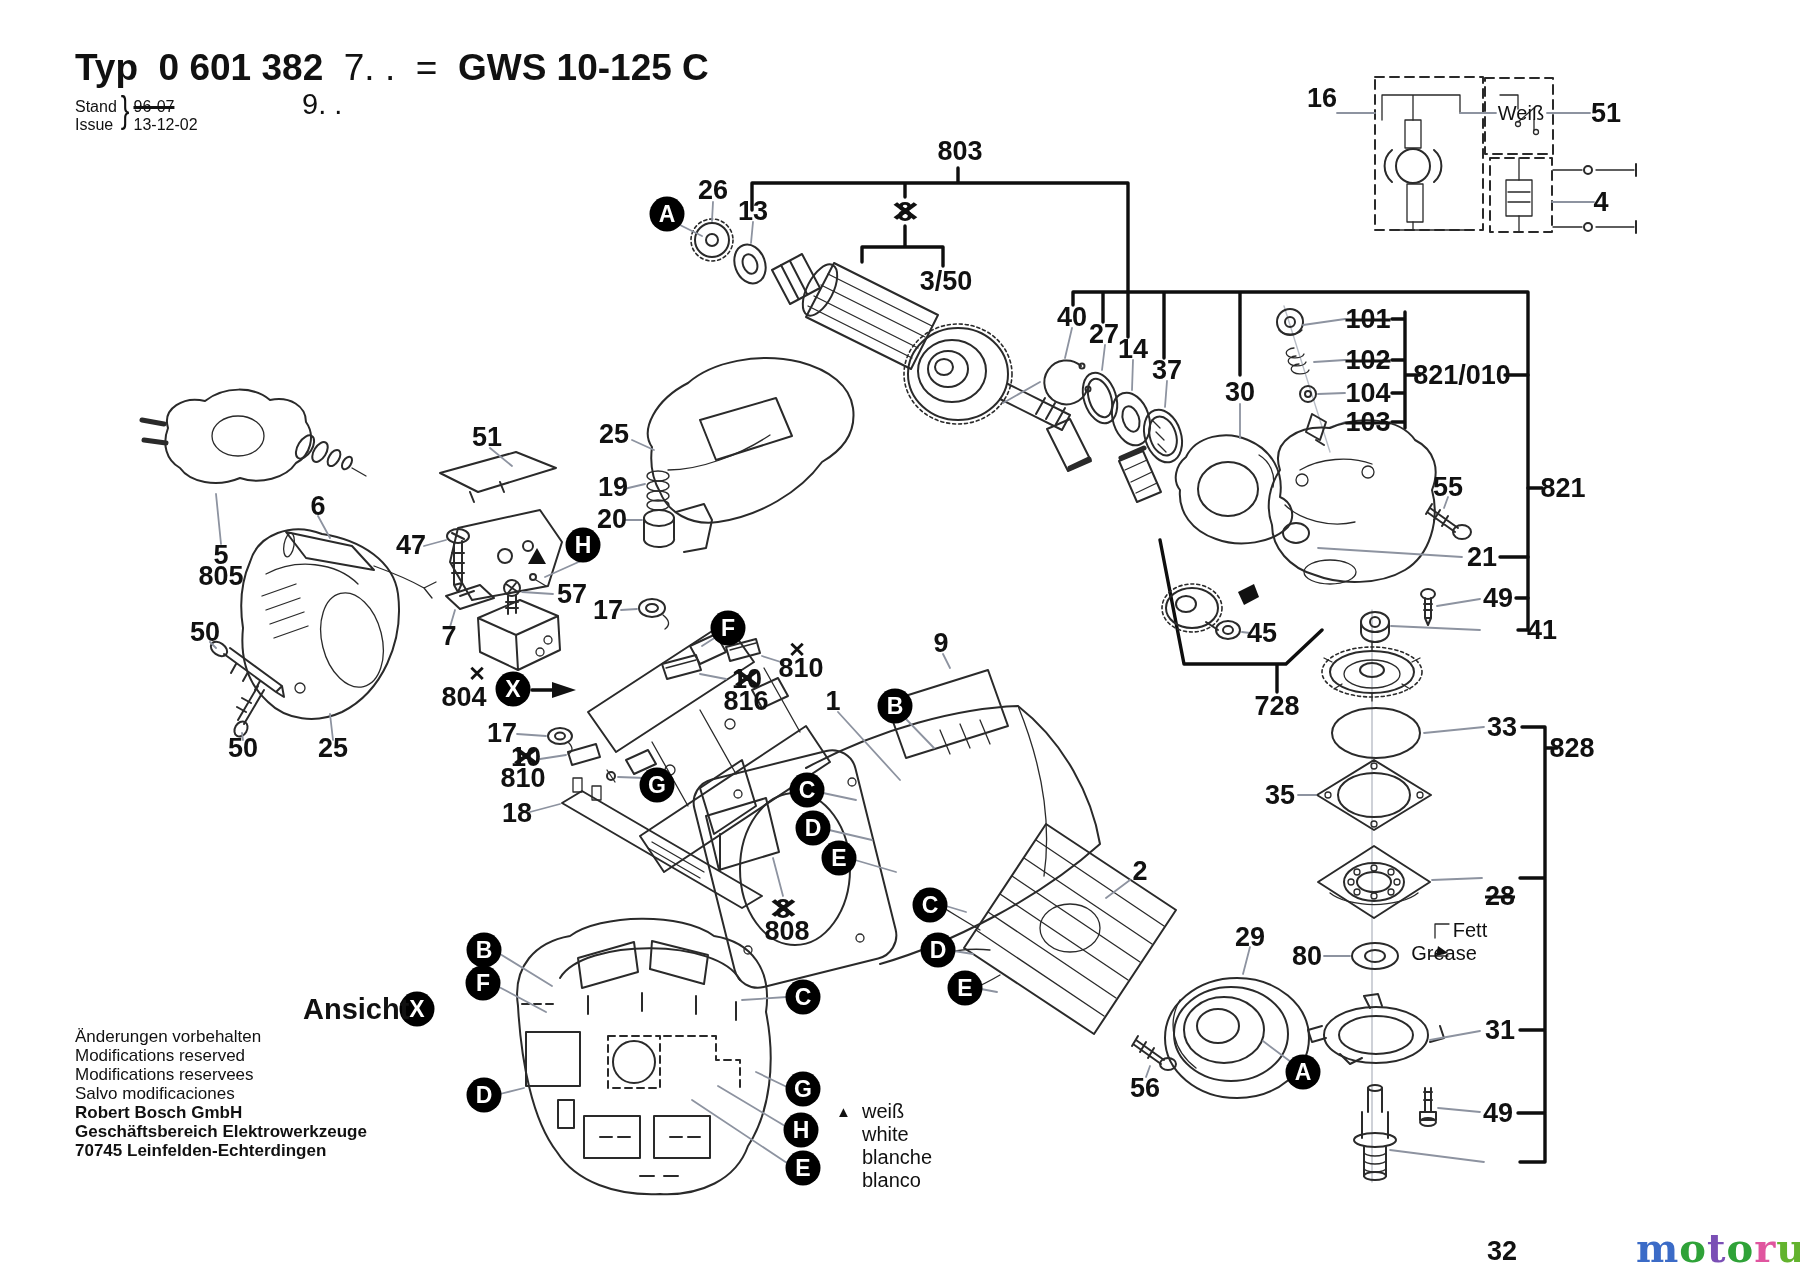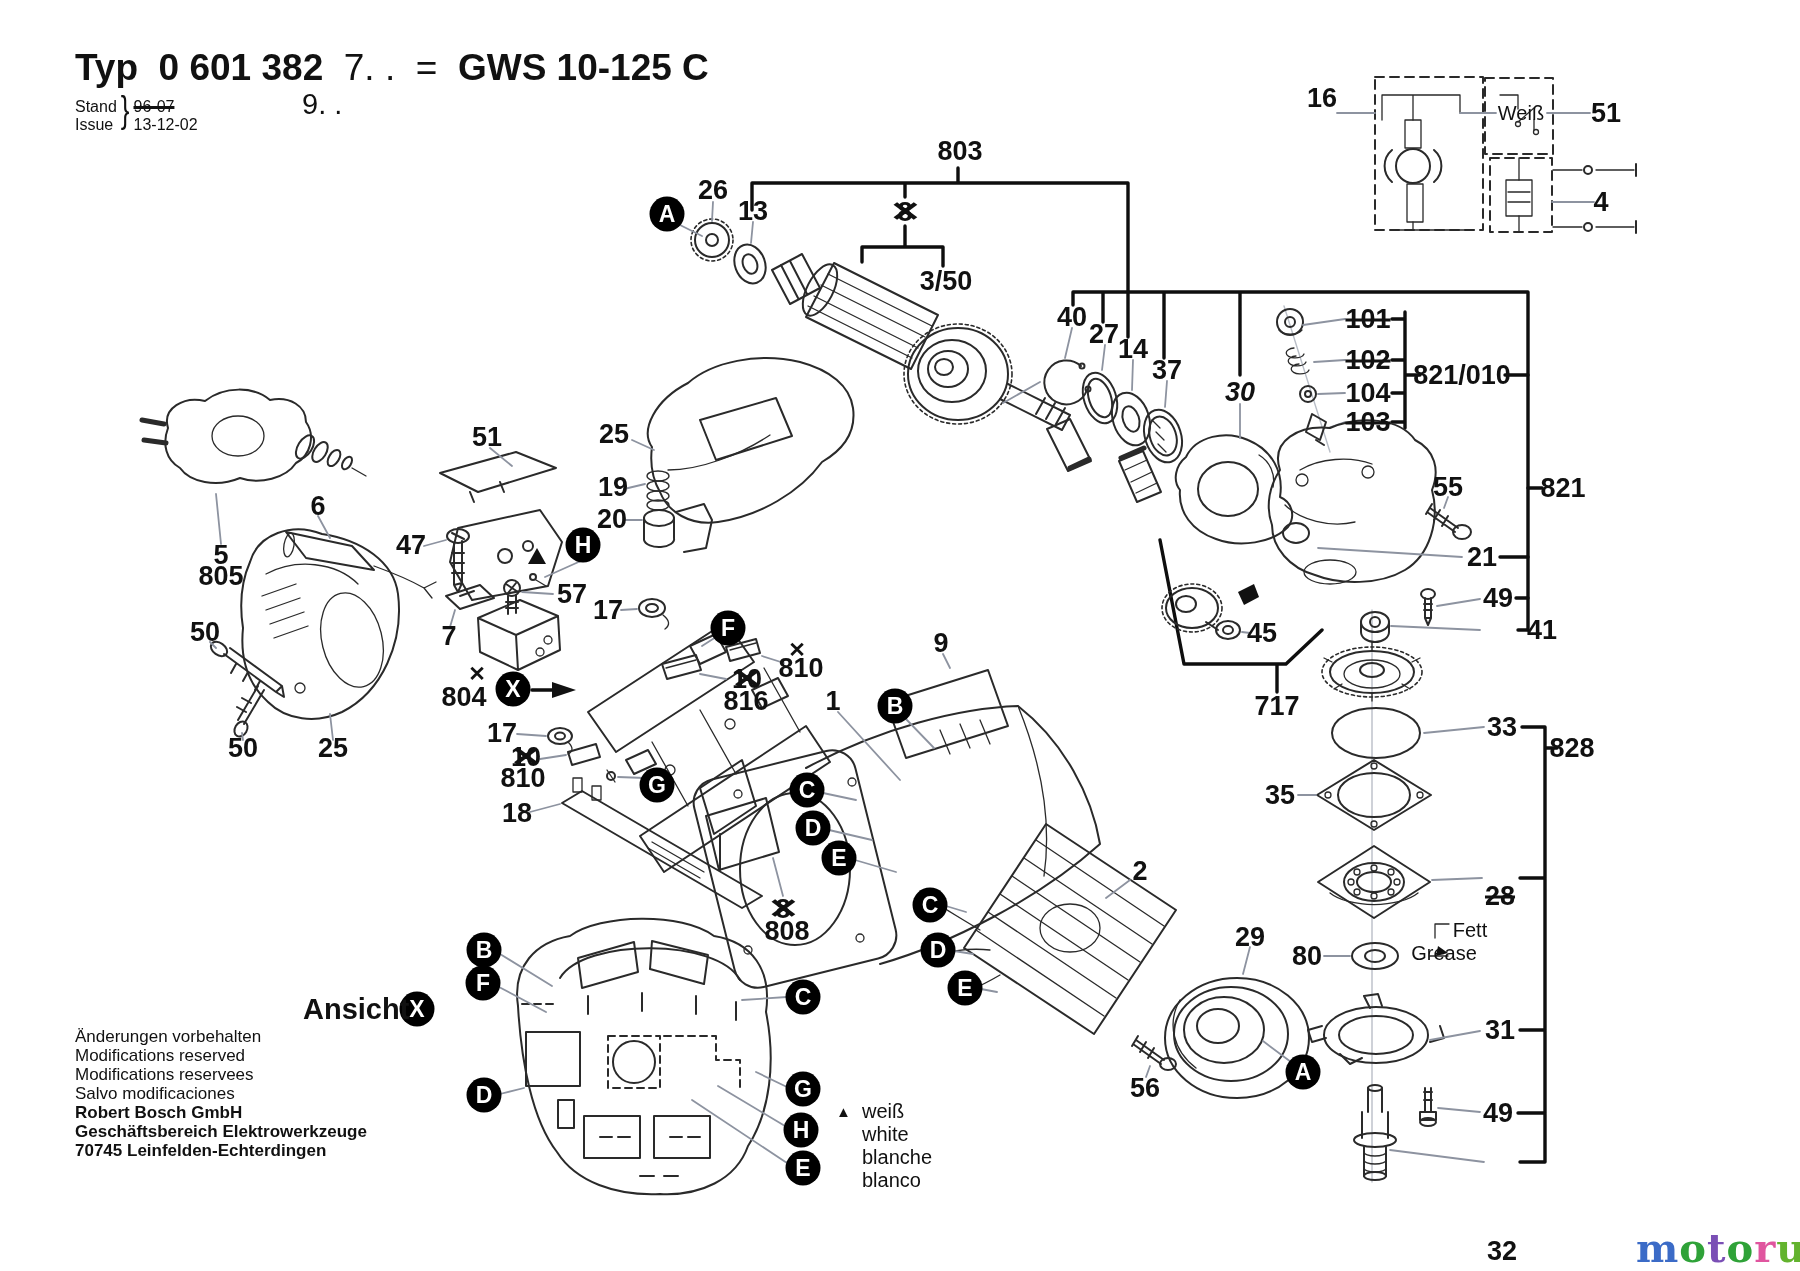--- a/index.html
+++ b/index.html
@@ -389,33 +389,33 @@
   <div id="labels">
       <div class="plabel" style="left: 713px; top: 190px;"><span>26</span></div>
       <div class="plabel" style="left: 753px; top: 211px;"><span>13</span></div>
       <div class="plabel" style="left: 960px; top: 151px;"><span>803</span></div>
       <div class="plabel" style="left: 905px; top: 212px;"><span>8</span><span class="xmark">✕</span></div>
       <div class="plabel" style="left: 946px; top: 281px;"><span>3/50</span></div>
       <div class="plabel" style="left: 1072px; top: 317px;"><span>40</span></div>
       <div class="plabel" style="left: 1104px; top: 334px;"><span>27</span></div>
       <div class="plabel" style="left: 1133px; top: 349px;"><span>14</span></div>
       <div class="plabel" style="left: 1167px; top: 370px;"><span>37</span></div>
-      <div class="plabel" style="left: 1240px; top: 392px; font-style: italic;"><span>30</span></div>
+      <div class="plabel" style="left: 1240px; top: 392px;"><span>30</span></div>
       <div class="plabel" style="left: 1368px; top: 319px;"><span class="struck">101</span></div>
       <div class="plabel" style="left: 1368px; top: 360px;"><span class="struck">102</span></div>
       <div class="plabel" style="left: 1368px; top: 393px;"><span>104</span></div>
       <div class="plabel" style="left: 1368px; top: 422px;"><span class="struck">103</span></div>
       <div class="plabel" style="left: 1462px; top: 375px;"><span>821/010</span></div>
       <div class="plabel" style="left: 1563px; top: 488px;"><span>821</span></div>
       <div class="plabel" style="left: 1448px; top: 487px;"><span>55</span></div>
       <div class="plabel" style="left: 1482px; top: 557px;"><span>21</span></div>
       <div class="plabel" style="left: 1498px; top: 598px;"><span>49</span></div>
       <div class="plabel" style="left: 1498px; top: 630px; margin-left: 44px;"><span>41</span></div>
       <div class="plabel" style="left: 1262px; top: 633px;"><span>45</span></div>
-      <div class="plabel" style="left: 1277px; top: 706px;"><span>717</span></div>
+      <div class="plabel" style="left: 1277px; top: 706px;"><span>728</span></div>
       <div class="plabel" style="left: 1502px; top: 727px;"><span>33</span></div>
       <div class="plabel" style="left: 1280px; top: 795px;"><span>35</span></div>
       <div class="plabel" style="left: 1500px; top: 896px;"><span class="struck">28</span></div>
       <div class="plabel" style="left: 1572px; top: 748px;"><span>828</span></div>
       <div class="plabel" style="left: 1307px; top: 956px;"><span>80</span></div>
       <div class="plabel sm" style="left: 1470px; top: 930px;"><span>Fett</span></div>
       <div class="plabel sm" style="left: 1444px; top: 953px;"><span>Grease</span></div>
       <div class="plabel" style="left: 1250px; top: 937px;"><span>29</span></div>
       <div class="plabel" style="left: 1145px; top: 1088px;"><span>56</span></div>
       <div class="plabel" style="left: 1500px; top: 1030px;"><span>31</span></div>

